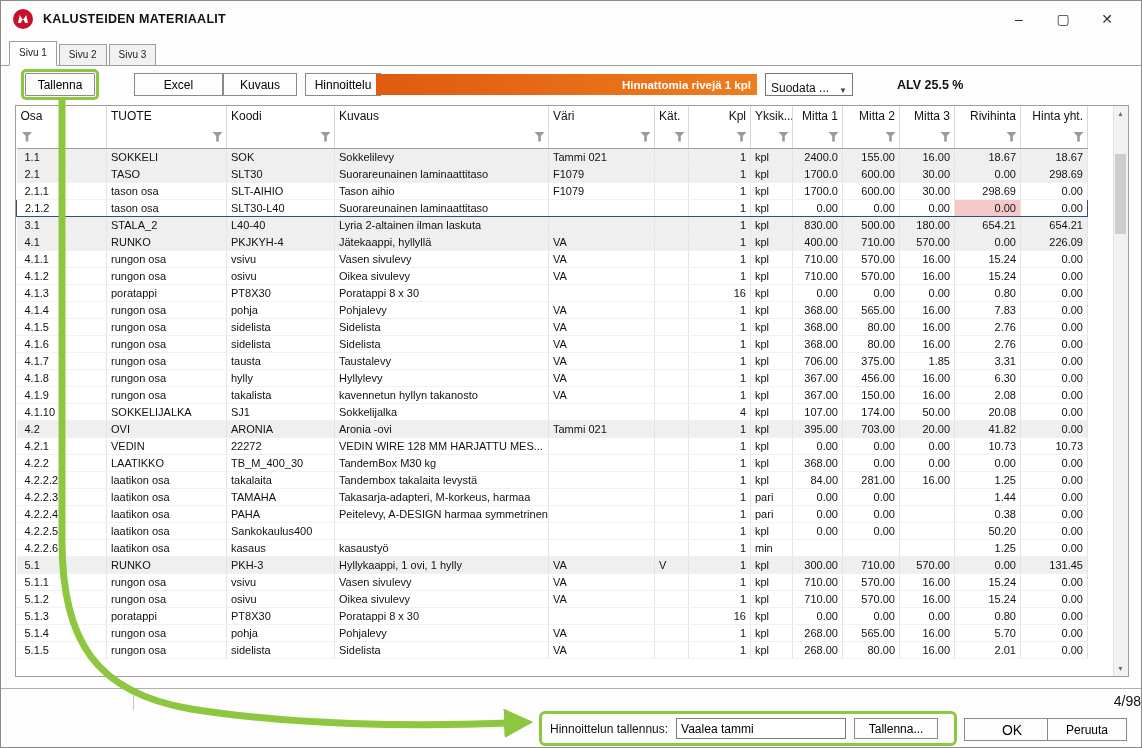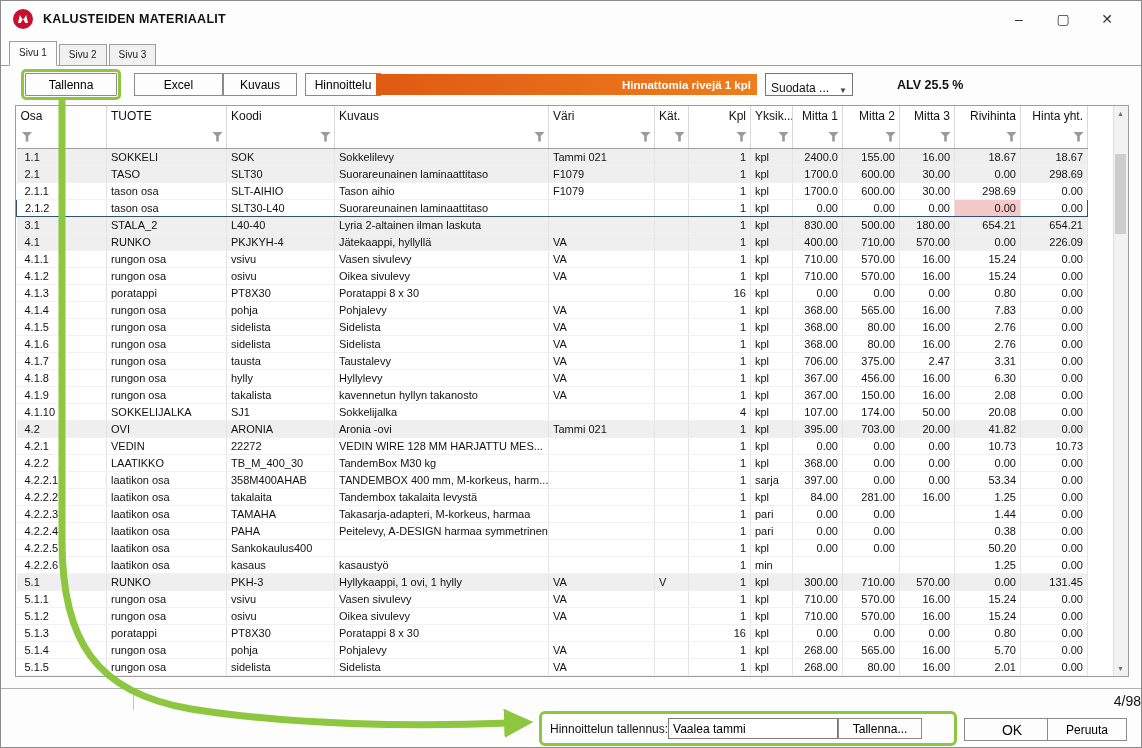--- a/index.html
+++ b/index.html
@@ -17,21 +17,21 @@
   .title { margin-left:10px; font-size:12.5px; font-weight:bold; letter-spacing:.3px; }
   .winctl { margin-left:auto; display:flex; align-items:center; }
   .winbtn { width:44px; height:32px; display:flex; align-items:center; justify-content:center; font-size:14px; color:#333; }
   
   .tabs { position:absolute; left:0; top:41px; right:0; height:23px; display:flex; align-items:flex-end; padding-left:8px; border-bottom:1px solid #9d9d9d; box-sizing:content-box; }
   .tab { height:20px; line-height:20px; padding:0 9px; font-size:10px; border:1px solid #9d9d9d; border-bottom:none; background:#f1f1f1; margin-right:2px; color:#222; }
   .tab.active { background:#fdfdfd; height:23px; line-height:22px; position:relative; margin-bottom:-1px; border-bottom:1px solid #fdfdfd; }
   
   .tb-btn { position:absolute; top:72px; height:23px; border:1px solid #8a8a8a; background:#fdfdfd; font-size:12px;
     display:flex; align-items:center; justify-content:center; box-sizing:border-box; font-family:inherit; cursor:default; }
-  #btn-tallenna { left:24px; width:92px; outline:3px solid #8DC63F; outline-offset:1px; border-radius:1px; }
+  #btn-tallenna { left:24px; width:70px; outline:3px solid #8DC63F; outline-offset:1px; border-radius:1px; }
   #btn-excel { left:133px; width:89px; }
   #btn-kuvaus { left:222px; width:74px; }
   #btn-hinnoittelu { left:304px; width:76px; }
   .banner { position:absolute; left:375px; top:73px; width:381px; height:21px;
     background:linear-gradient(90deg,#e05a12,#ee7d1d); color:#fff; font-size:11.5px; font-weight:bold;
     display:flex; align-items:center; justify-content:flex-end; padding-right:6px; box-sizing:border-box; }
   .combo { position:absolute; left:764px; top:72px; width:88px; height:23px; border:1px solid #767676; background:#fff;
     font-size:12px; display:flex; align-items:flex-end; justify-content:space-between; padding:0 5px; box-sizing:border-box; }
   .combo .chev { font-size:8px; color:#444; }
   .vat { position:absolute; left:896px; top:77px; font-size:12.5px; font-weight:bold; }
@@ -58,21 +58,21 @@
   
   .vscroll { position:absolute; top:0; right:0; bottom:0; width:14px; background:#f2f2f2; border-left:1px solid #e0e0e0; }
   .varrow { position:absolute; left:0; width:13px; height:15px; display:flex; align-items:center; justify-content:center; font-size:7px; color:#707070; }
   .vthumb { position:absolute; left:1px; width:11px; top:48px; height:80px; background:#cdcdcd; }
   
   .statusbar { position:absolute; left:0; right:0; top:687px; height:23px; border-top:1px solid #b0b0b0; font-size:14px; display:flex; align-items:center;justify-content:flex-end; }
   .statusbar .cnt { margin-left:16px; }
   .statusbar .sdiv { position:absolute; left:132px; top:2px; bottom:2px; width:1px; background:#c5c5c5; }
   
   .green-panel { position:absolute; left:538px; top:710px; width:418px; height:35px; border:3px solid #8DC63F; border-radius:6px;
-    display:flex; align-items:center; padding:0 8px; box-sizing:border-box; background:#fdfdfd; }
+    display:flex; align-items:center; gap:8px; padding:0 8px; box-sizing:border-box; background:#fdfdfd; }
   .gp-label { font-size:12px; white-space:nowrap; }
   .gp-input { width:170px; height:21px; border:1px solid #7a7a7a; font-size:12px; padding:0 4px; box-sizing:border-box; font-family:inherit; }
   .gp-btn { width:84px; height:21px; border:1px solid #8a8a8a; background:#fdfdfd; font-size:12px; font-family:inherit; }
   .btn-ok { position:absolute; left:963px; top:717px; width:96px; height:23px; border:1px solid #8a8a8a; background:#fdfdfd; font-size:14px; font-family:inherit; }
   .btn-cancel { position:absolute; left:1046px; top:717px; width:80px; height:23px; border:1px solid #8a8a8a; background:#fdfdfd; font-size:12px; font-family:inherit; }
   
   .annot { position:absolute; left:0; top:0; z-index:60; pointer-events:none; }
 </style>
 </head>
 <body>
@@ -363,21 +363,21 @@
             <td>4.1.7</td>
             <td>rungon osa</td>
             <td>tausta</td>
             <td>Taustalevy</td>
             <td>VA</td>
             <td></td>
             <td class="r">1</td>
             <td>kpl</td>
             <td class="r">706.00</td>
             <td class="r">375.00</td>
-            <td class="r">2.47</td>
+            <td class="r">1.85</td>
             <td class="r">3.31</td>
             <td class="r">0.00</td>
           </tr>
           <tr>
             <td>4.1.8</td>
             <td>rungon osa</td>
             <td>hylly</td>
             <td>Hyllylevy</td>
             <td>VA</td>
             <td></td>
@@ -455,35 +455,20 @@
             <td>TB_M_400_30</td>
             <td>TandemBox M30 kg</td>
             <td></td>
             <td></td>
             <td class="r">1</td>
             <td>kpl</td>
             <td class="r">368.00</td>
             <td class="r">0.00</td>
             <td class="r">0.00</td>
             <td class="r">0.00</td>
-            <td class="r">0.00</td>
-          </tr>
-          <tr>
-            <td>4.2.2.1</td>
-            <td>laatikon osa</td>
-            <td>358M400AHAB</td>
-            <td>TANDEMBOX 400 mm, M-korkeus, harm...</td>
-            <td></td>
-            <td></td>
-            <td class="r">1</td>
-            <td>sarja</td>
-            <td class="r">397.00</td>
-            <td class="r">0.00</td>
-            <td class="r">0.00</td>
-            <td class="r">53.34</td>
             <td class="r">0.00</td>
           </tr>
           <tr>
             <td>4.2.2.2</td>
             <td>laatikon osa</td>
             <td>takalaita</td>
             <td>Tandembox takalaita levystä</td>
             <td></td>
             <td></td>
             <td class="r">1</td>

